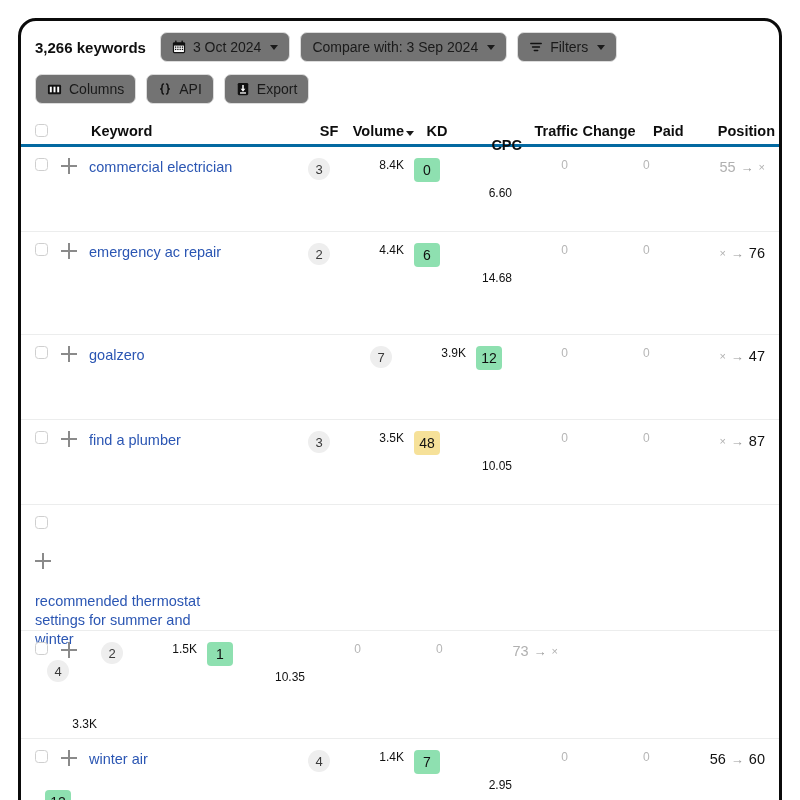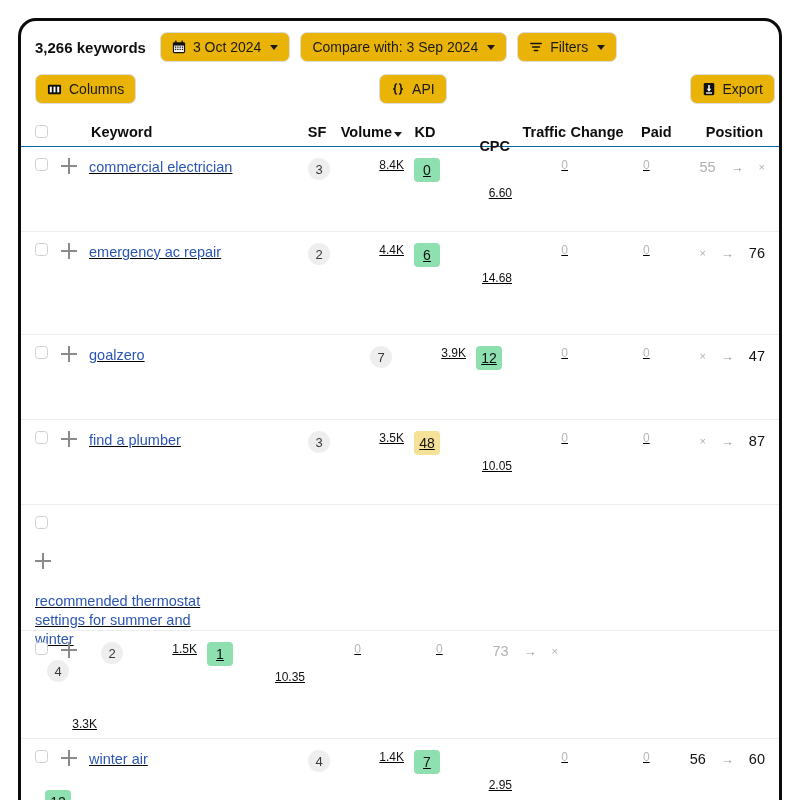--- a/index.html
+++ b/index.html
@@ -28,47 +28,47 @@
     overflow: hidden;
   }
   .frame-inner {
     position: absolute;
     left: 0; top: 0; right: 0; bottom: 0;
     overflow: hidden;
   }
 
   
   .toolbar {
-    padding: 10px 4px 0 14px;
+    padding: 10px 17px 0 14px;
   }
   .toolbar-row {
     display: flex;
     align-items: center;
     gap: 10px;
     height: 32px;
   }
-  .toolbar-row.second { margin-top: 10px; justify-content: space-between; }
+  .toolbar-row.second { margin-top: 10px; }
 
   .kw-count {
     font-size: 15px;
     font-weight: bold;
     color: #0f0f0f;
     white-space: nowrap;
     padding-right: 4px;
   }
 
   .btn {
     display: inline-flex;
     align-items: center;
     gap: 7px;
     height: 30px;
     padding: 0 11px;
     border: 1px solid #dcdcdc;
     border-radius: 7px;
-    background: #eab308;
+    background: #737373;
     font-size: 14px;
     color: #1a1a1a;
     white-space: nowrap;
     box-sizing: border-box;
     cursor: pointer;
   }
   .btn .lbl { line-height: 1; }
   .caret {
     width: 0; height: 0;
     border-left: 4.5px solid transparent;
@@ -81,38 +81,37 @@
 
   
   .table {
     margin-top: 12px;
     width: 100%;
   }
   .thead {
     display: flex;
     align-items: center;
     height: 30px;
-    padding: 0 16px 0 14px;
-    border-bottom: 1px solid #0369a1;
+    padding: 0 4px 0 14px;
+    border-bottom: 3px solid #0369a1;
     box-sizing: border-box;
   }
   .th {
     font-size: 14.5px;
     font-weight: bold;
     color: #0d0d0d;
     white-space: nowrap;
   }
 
   .row {
     display: flex;
     padding: 0 14px;
     box-sizing: border-box;
     border-bottom: 1px solid #eceded;
     position: relative;
-    text-decoration: underline;
   }
   .row:last-child { border-bottom: none; }
 
   
   .c-check  { width: 26px; flex: 0 0 26px; display:flex; align-items:flex-start; }
   .c-plus   { width: 28px; flex: 0 0 28px; display:flex; align-items:flex-start; }
   .c-kw     { flex: 1 1 auto; min-width: 0; }
   .c-sf     { width: 46px; flex: 0 0 46px; text-align:center; }
   .c-vol    { width: 62px; flex: 0 0 62px; text-align:right; }
   .c-kd     { width: 46px; flex: 0 0 46px; display:flex; justify-content:center; }
@@ -186,21 +185,21 @@
     color: #101010;
     box-sizing: border-box;
   }
   .kd-green  { background: #8ee0b0; }
   .kd-yellow { background: #f6e199; }
 
   .pos {
     display: inline-flex;
     align-items: center;
     justify-content: flex-end;
-    gap: 15px;
+    gap: 5px;
     font-size: 14.5px;
     white-space: nowrap;
   }
   .pos .v { color: #111; }
   .pos .v.dim { color: #b0b0b0; }
   .pos .arrow { color: #9a9a9a; font-size: 13px; }
   .pos .x { color: #b0b0b0; font-size: 11px; }
 
   .cellpad { padding-top: 11px; }
 </style>

